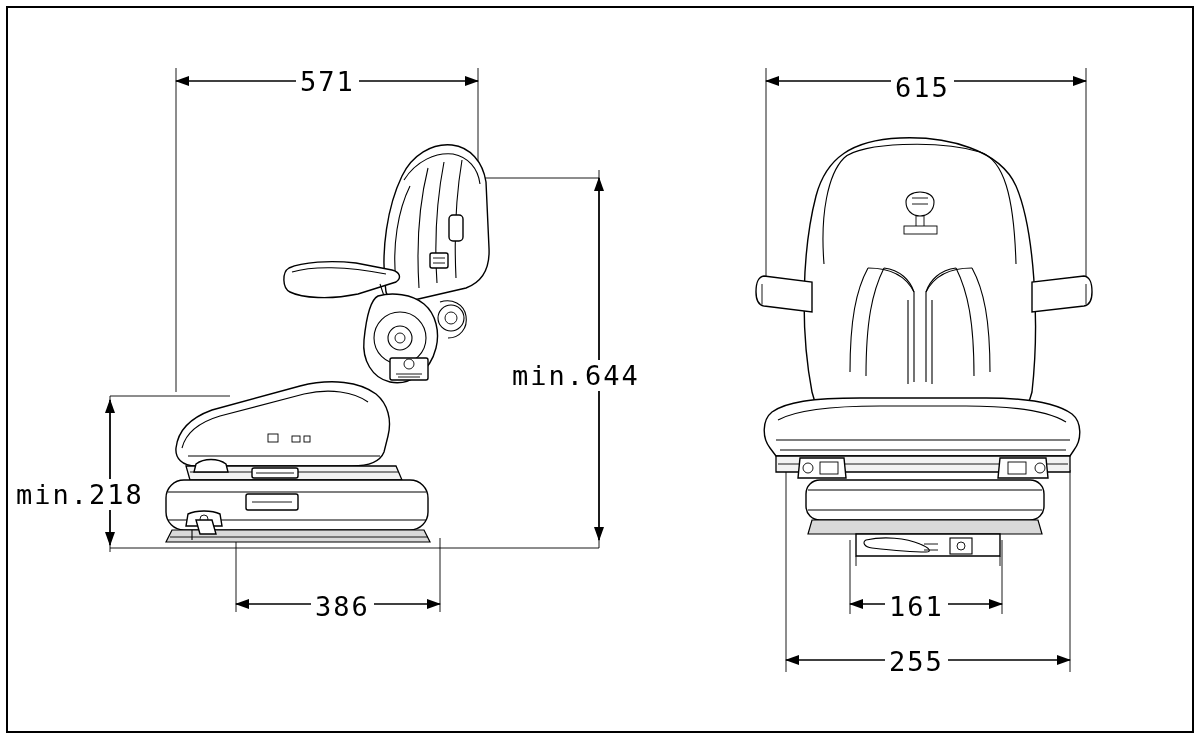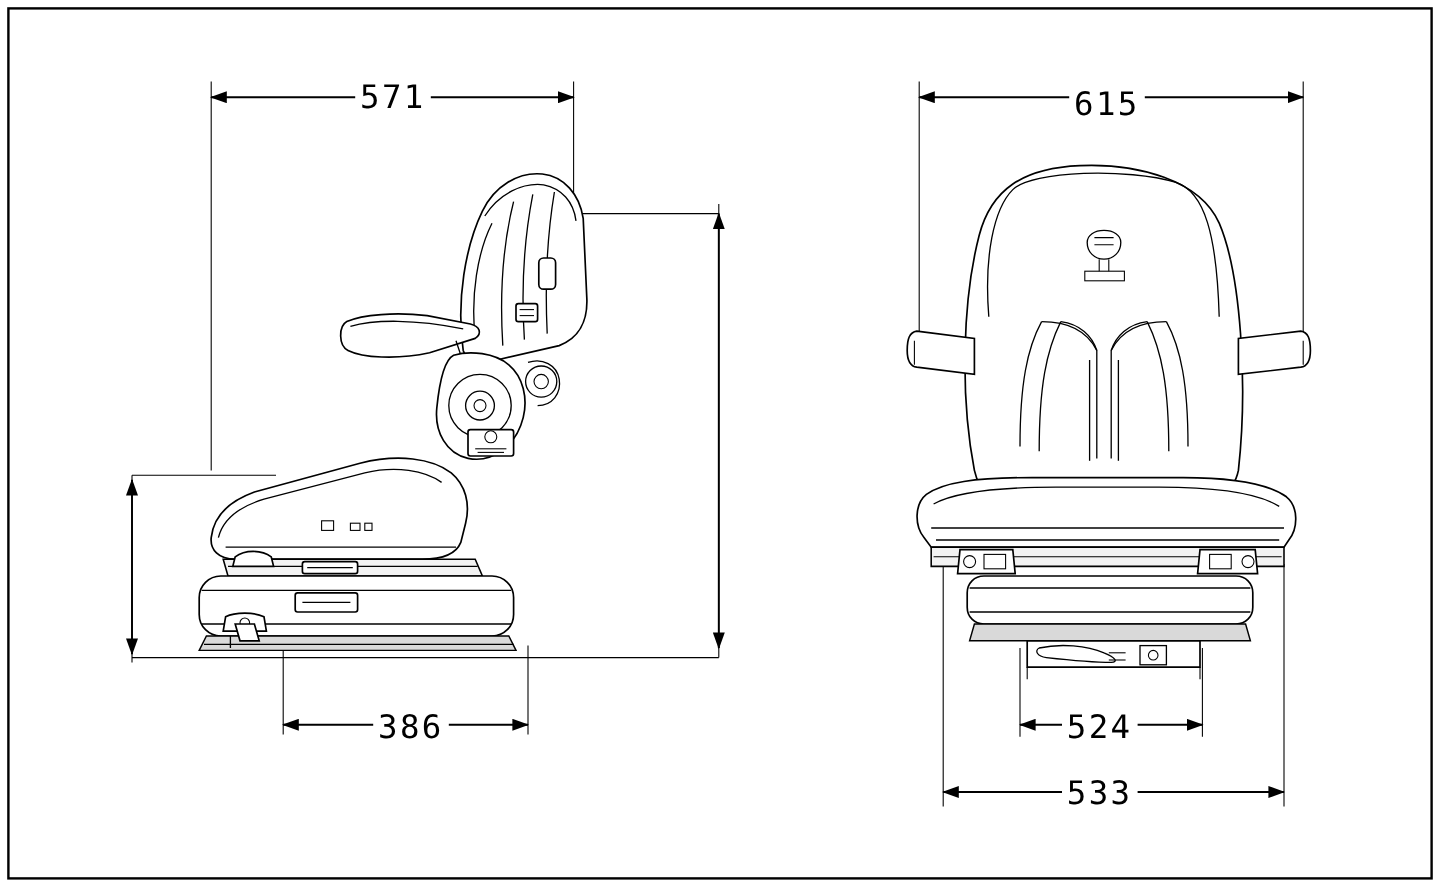--- a/index.html
+++ b/index.html
@@ -239,24 +239,26 @@
       <rect class="ln-thin" x="950" y="538" width="22" height="16" fill="#fff"></rect>
       <circle class="ln-hair" cx="961" cy="546" r="4" fill="#fff"></circle>
       <line class="ln-hair" x1="856" y1="556" x2="856" y2="566"></line>
       <line class="ln-hair" x1="1000" y1="556" x2="1000" y2="566"></line>
     </g>
   </svg>
 
   <div class="dim-label" style="left:296px; top:66px;">571</div>
 
 
-
-
+  <div class="dim-label" style="left:508px; top:360px;">min.644</div>
+
+
+  <div class="dim-label" style="left:12px; top:479px;">min.218</div>
 
   <div class="dim-label" style="left:311px; top:591px;">386</div>
 
   <div class="dim-label" style="left:891px; top:72px;">615</div>
 
-  <div class="dim-label" style="left:885px; top:591px;">524</div>
-
-  <div class="dim-label" style="left:885px; top:646px;">533</div>
+  <div class="dim-label" style="left:885px; top:591px;">161</div>
+
+  <div class="dim-label" style="left:885px; top:646px;">255</div>
 
 </div>
 
 </body></html>

